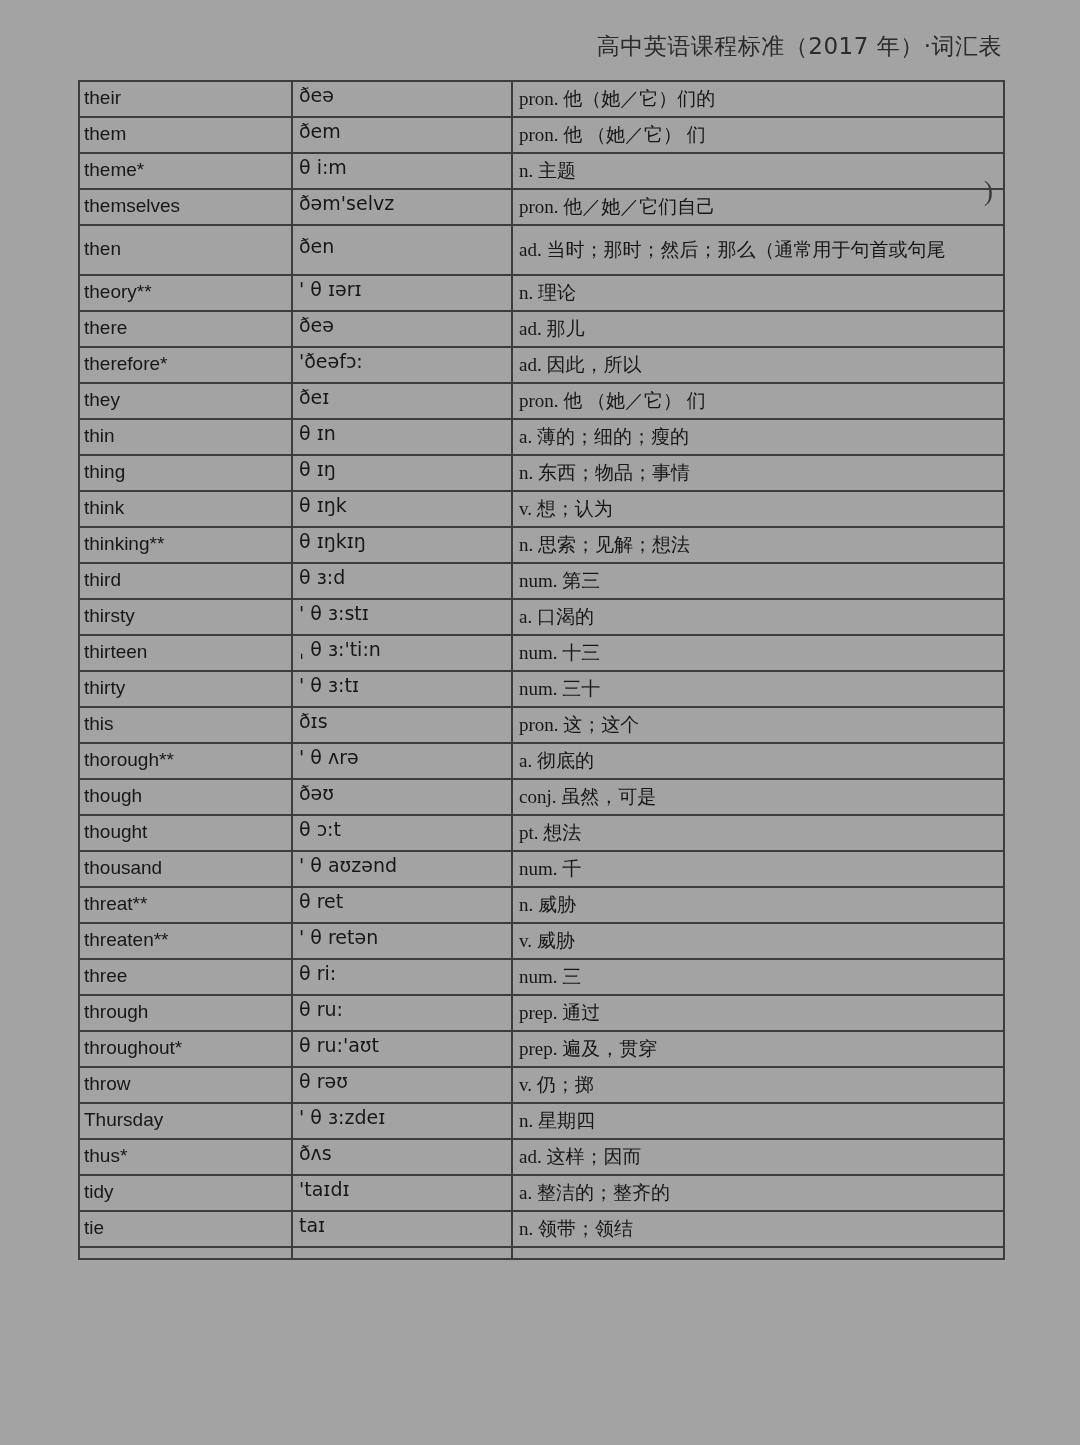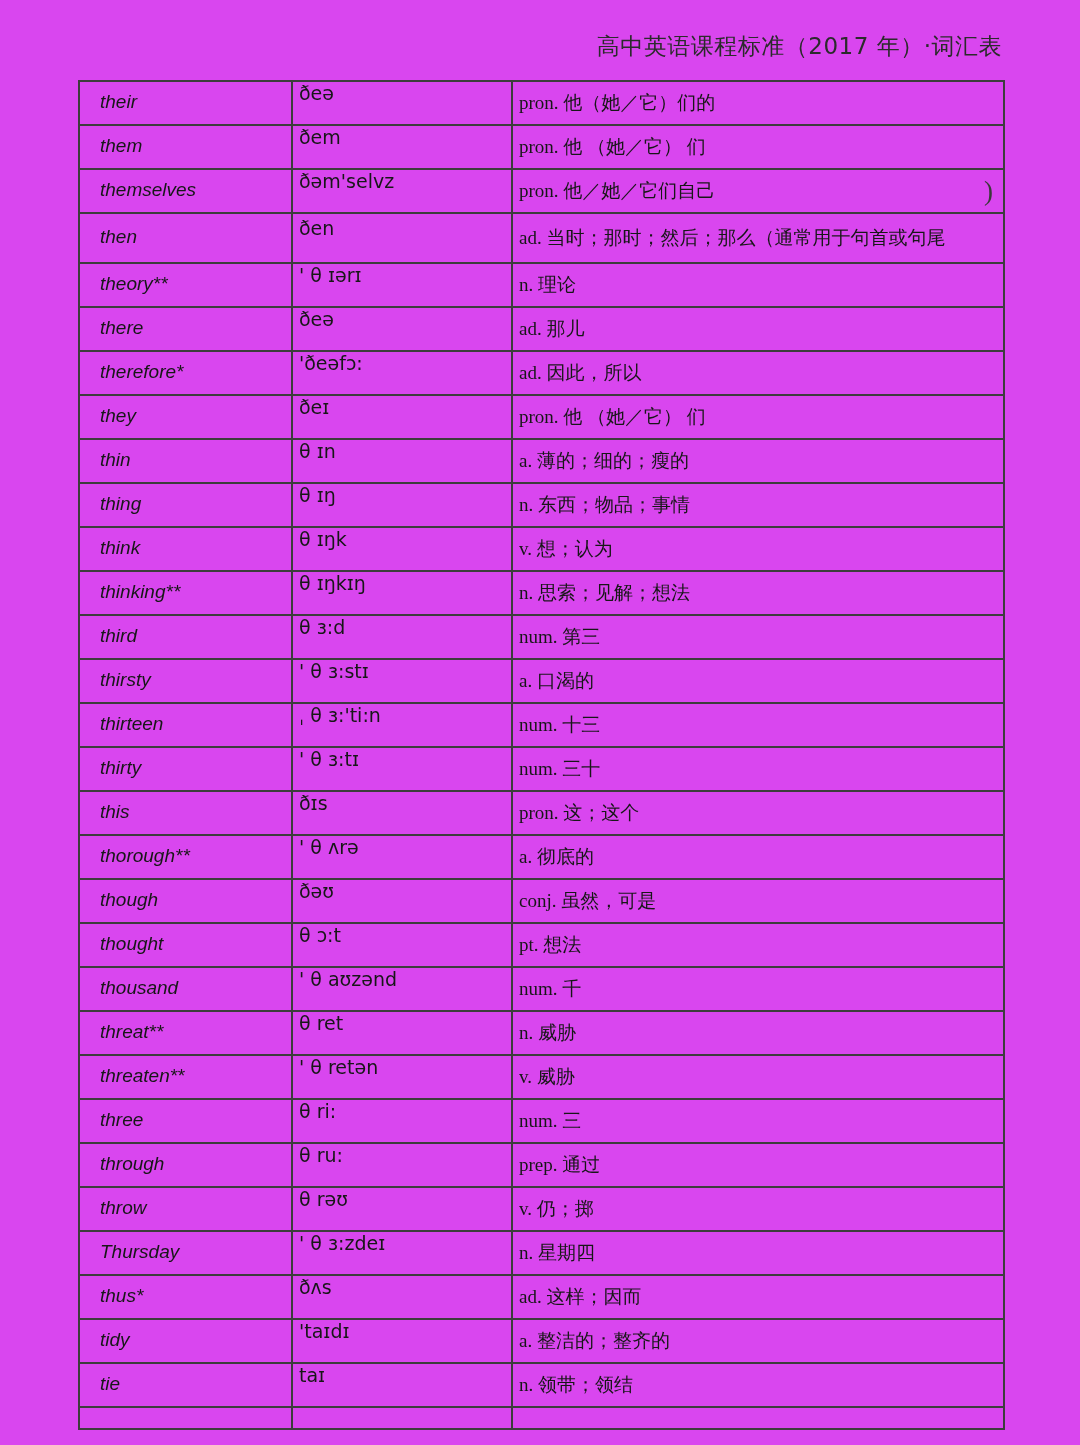--- a/index.html
+++ b/index.html
@@ -5,21 +5,21 @@
   * { margin: 0; padding: 0; box-sizing: border-box; }
   html, body { background: #ffffff; }
   body {
     width: 1080px; height: 1445px;
     overflow: hidden;
     font-family: "Liberation Sans", sans-serif;
   }
   .page {
     position: relative;
     width: 1080px; height: 1445px;
-    background: #d946ef;
+    background: #a3a3a3;
     overflow: hidden;
   }
   .page-header {
     position: absolute;
     top: 31px;
     right: 78px;
     font-family: "DejaVu Sans", sans-serif;
     font-size: 23px;
     color: #2b2b2b;
     letter-spacing: 0.5px;
@@ -42,27 +42,26 @@
   table.vocab-table tr.partial { height: 12px; }
   table.vocab-table td {
     border: 2px solid #3d3d3d;
     vertical-align: middle;
     overflow: hidden;
     color: #171717;
   }
   td.cell-word {
     font-family: "Liberation Sans", sans-serif;
     font-size: 19px;
-    padding: 0 4px 2px 20px;
-    font-style: italic;
+    padding: 0 4px 2px 4px;
   }
   td.cell-phonetic {
     font-family: "DejaVu Sans", sans-serif;
     font-size: 19px;
-    padding: 0 4px 20px 6px;
+    padding: 0 4px 8px 6px;
   }
   td.cell-meaning {
     font-family: "Liberation Serif", serif;
     font-size: 19px;
     line-height: 1.35;
     padding: 2px 16px 3px 6px;
   }
   .scan-artifact {
     position: absolute;
     left: 984px;
@@ -93,20 +92,25 @@
       <td class="cell-phonetic">ðeə</td>
       <td class="cell-meaning">pron. 他（她／它）们的</td>
     </tr>
 
     <tr class="vocab-row">
       <td class="cell-word">them</td>
       <td class="cell-phonetic">ðem</td>
       <td class="cell-meaning">pron. 他 （她／它） 们</td>
     </tr>
 
+    <tr class="vocab-row">
+      <td class="cell-word">theme*</td>
+      <td class="cell-phonetic">θ i:m</td>
+      <td class="cell-meaning">n. 主题</td>
+    </tr>
 
     <tr class="vocab-row">
       <td class="cell-word">themselves</td>
       <td class="cell-phonetic">ðəm'selvz</td>
       <td class="cell-meaning">pron. 他／她／它们自己</td>
     </tr>
 
     <tr class="vocab-row tall">
       <td class="cell-word">then</td>
       <td class="cell-phonetic">ðen</td>
@@ -235,20 +239,25 @@
       <td class="cell-phonetic">θ ri:</td>
       <td class="cell-meaning">num. 三</td>
     </tr>
 
     <tr class="vocab-row">
       <td class="cell-word">through</td>
       <td class="cell-phonetic">θ ru:</td>
       <td class="cell-meaning">prep. 通过</td>
     </tr>
 
+    <tr class="vocab-row">
+      <td class="cell-word">throughout*</td>
+      <td class="cell-phonetic">θ ru:'aʊt</td>
+      <td class="cell-meaning">prep. 遍及，贯穿</td>
+    </tr>
 
     <tr class="vocab-row">
       <td class="cell-word">throw</td>
       <td class="cell-phonetic">θ rəʊ</td>
       <td class="cell-meaning">v. 仍；掷</td>
     </tr>
 
 
     <tr class="vocab-row">
       <td class="cell-word">Thursday</td>

